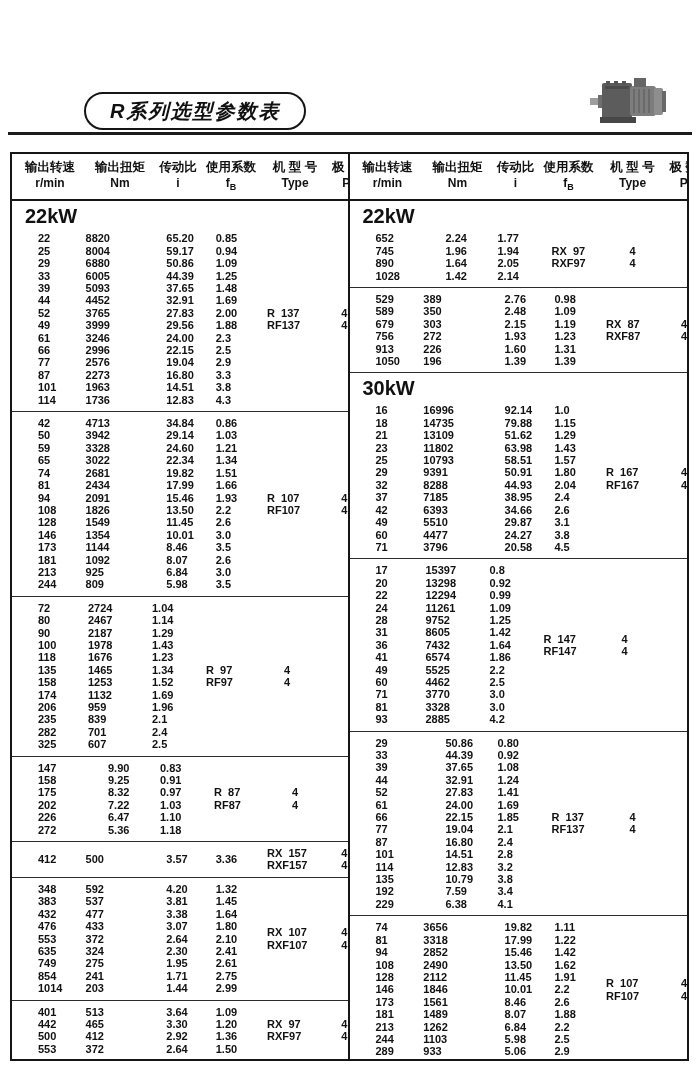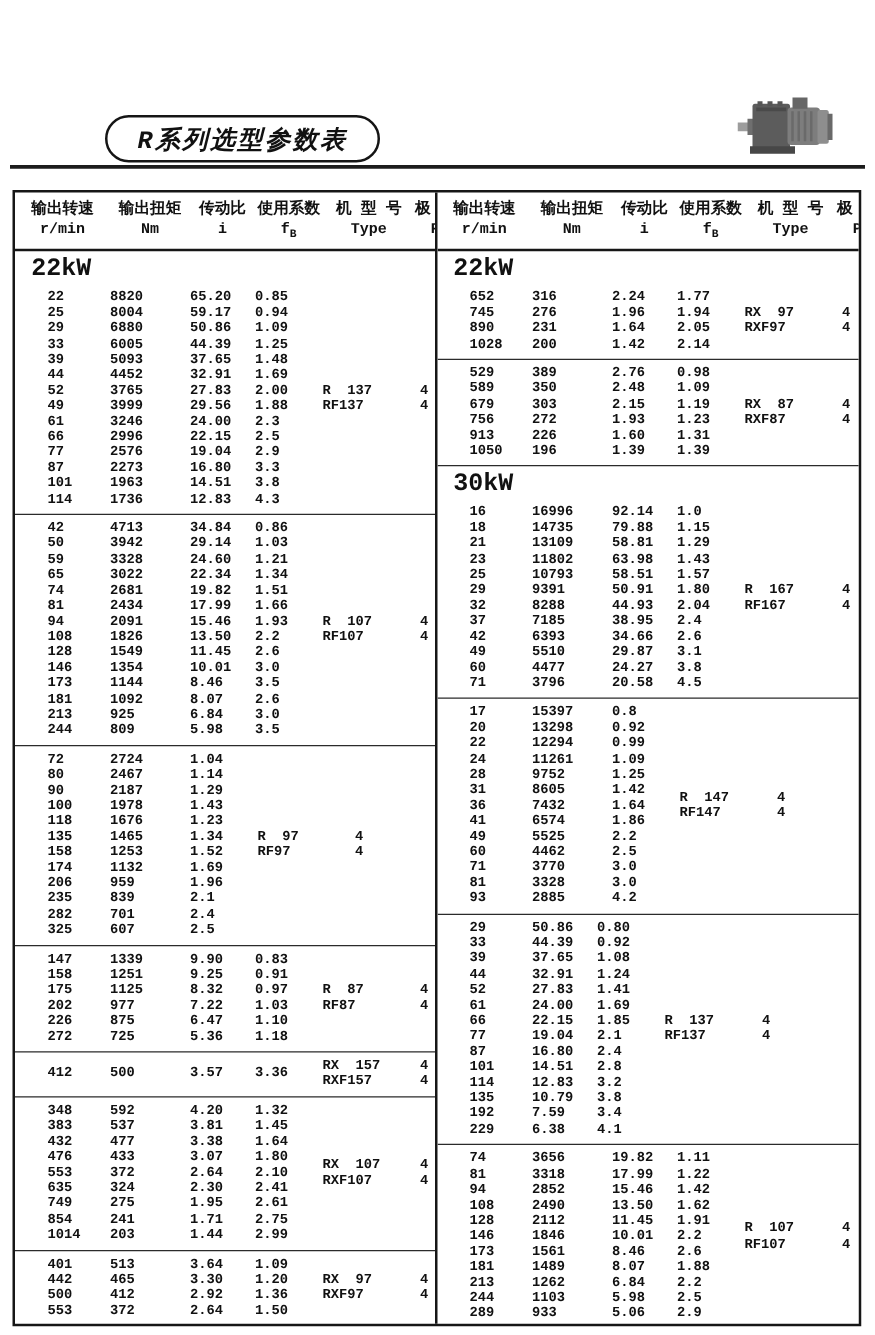--- a/index.html
+++ b/index.html
@@ -1,17 +1,17 @@
 <!DOCTYPE html>
 <html><head>
 <meta charset="utf-8">
 <style>
   html,body{margin:0;padding:0;background:#e8e8e8;}
   .page{position:relative;width:700px;height:1068px;background:#ffffff;margin:0 auto;
-        font-family:Liberation Mono, monospace;color:#111;overflow:hidden;}
+        font-family:Liberation Sans, sans-serif;color:#111;overflow:hidden;}
 
   
   .title-oval{position:absolute;left:84px;top:92px;height:34px;padding:0 24px;
               border:2px solid #151515;border-radius:20px;display:flex;align-items:center;}
   .title-oval span{font-size:20px;font-weight:bold;font-style:italic;letter-spacing:2px;white-space:nowrap;}
 
   
   .rule{position:absolute;left:8px;top:132px;width:684px;height:3px;background:#1c1c1c;}
 
   
@@ -29,21 +29,21 @@
   .th .zh{font-size:12.5px;line-height:17px;white-space:nowrap;}
   .th .en{font-size:12px;line-height:15px;}
   .th sub{font-size:9px;}
 
   .power-label{font-size:20px;font-weight:bold;line-height:20px;padding:5px 0 1px 13px;}
 
   .group{display:flex;align-items:center;padding:5px 0 5px 26px;}
   .sep{border-top:1.5px solid #2b2b2b;}
 
   .vcol{display:flex;flex-direction:column;}
-  .c0{width:50px;}.c1{width:64px;}.c2{width:52px;}.c3{width:54px;justify-content:space-between;}.c4{width:74px;}
+  .c0{width:50px;}.c1{width:64px;}.c2{width:52px;margin-left:20px;}.c3{width:54px;justify-content:space-between;}.c4{width:74px;}
   .c5{flex:1;padding-left:4px;}
   .cell{font-size:11px;font-weight:bold;line-height:12.4px;white-space:pre;}
 </style>
 </head>
 <body>
 
 <div class="page">
 
   <div class="title-oval">
     <span>R系列选型参数表</span>
@@ -303,28 +303,20 @@
           </div>
           <div class="group sep">
             <div class="vcol c0">
               <div class="cell">147</div>
               <div class="cell">158</div>
               <div class="cell">175</div>
               <div class="cell">202</div>
               <div class="cell">226</div>
               <div class="cell">272</div>
             </div>
-            <div class="vcol c1">
-              <div class="cell">1339</div>
-              <div class="cell">1251</div>
-              <div class="cell">1125</div>
-              <div class="cell">977</div>
-              <div class="cell">875</div>
-              <div class="cell">725</div>
-            </div>
             <div class="vcol c2">
               <div class="cell">9.90</div>
               <div class="cell">9.25</div>
               <div class="cell">8.32</div>
               <div class="cell">7.22</div>
               <div class="cell">6.47</div>
               <div class="cell">5.36</div>
             </div>
             <div class="vcol c3">
               <div class="cell">0.83</div>
@@ -484,26 +476,20 @@
           </div>
       </div>
       <div id="right-col">
           <div class="power-label">22kW</div>
           <div class="group">
             <div class="vcol c0">
               <div class="cell">652</div>
               <div class="cell">745</div>
               <div class="cell">890</div>
               <div class="cell">1028</div>
-            </div>
-            <div class="vcol c1">
-              <div class="cell">316</div>
-              <div class="cell">276</div>
-              <div class="cell">231</div>
-              <div class="cell">200</div>
             </div>
             <div class="vcol c2">
               <div class="cell">2.24</div>
               <div class="cell">1.96</div>
               <div class="cell">1.64</div>
               <div class="cell">1.42</div>
             </div>
             <div class="vcol c3">
               <div class="cell">1.77</div>
               <div class="cell">1.94</div>
@@ -587,21 +573,21 @@
               <div class="cell">8288</div>
               <div class="cell">7185</div>
               <div class="cell">6393</div>
               <div class="cell">5510</div>
               <div class="cell">4477</div>
               <div class="cell">3796</div>
             </div>
             <div class="vcol c2">
               <div class="cell">92.14</div>
               <div class="cell">79.88</div>
-              <div class="cell">58.81</div>
+              <div class="cell">51.62</div>
               <div class="cell">63.98</div>
               <div class="cell">58.51</div>
               <div class="cell">50.91</div>
               <div class="cell">44.93</div>
               <div class="cell">38.95</div>
               <div class="cell">34.66</div>
               <div class="cell">29.87</div>
               <div class="cell">24.27</div>
               <div class="cell">20.58</div>
             </div>

